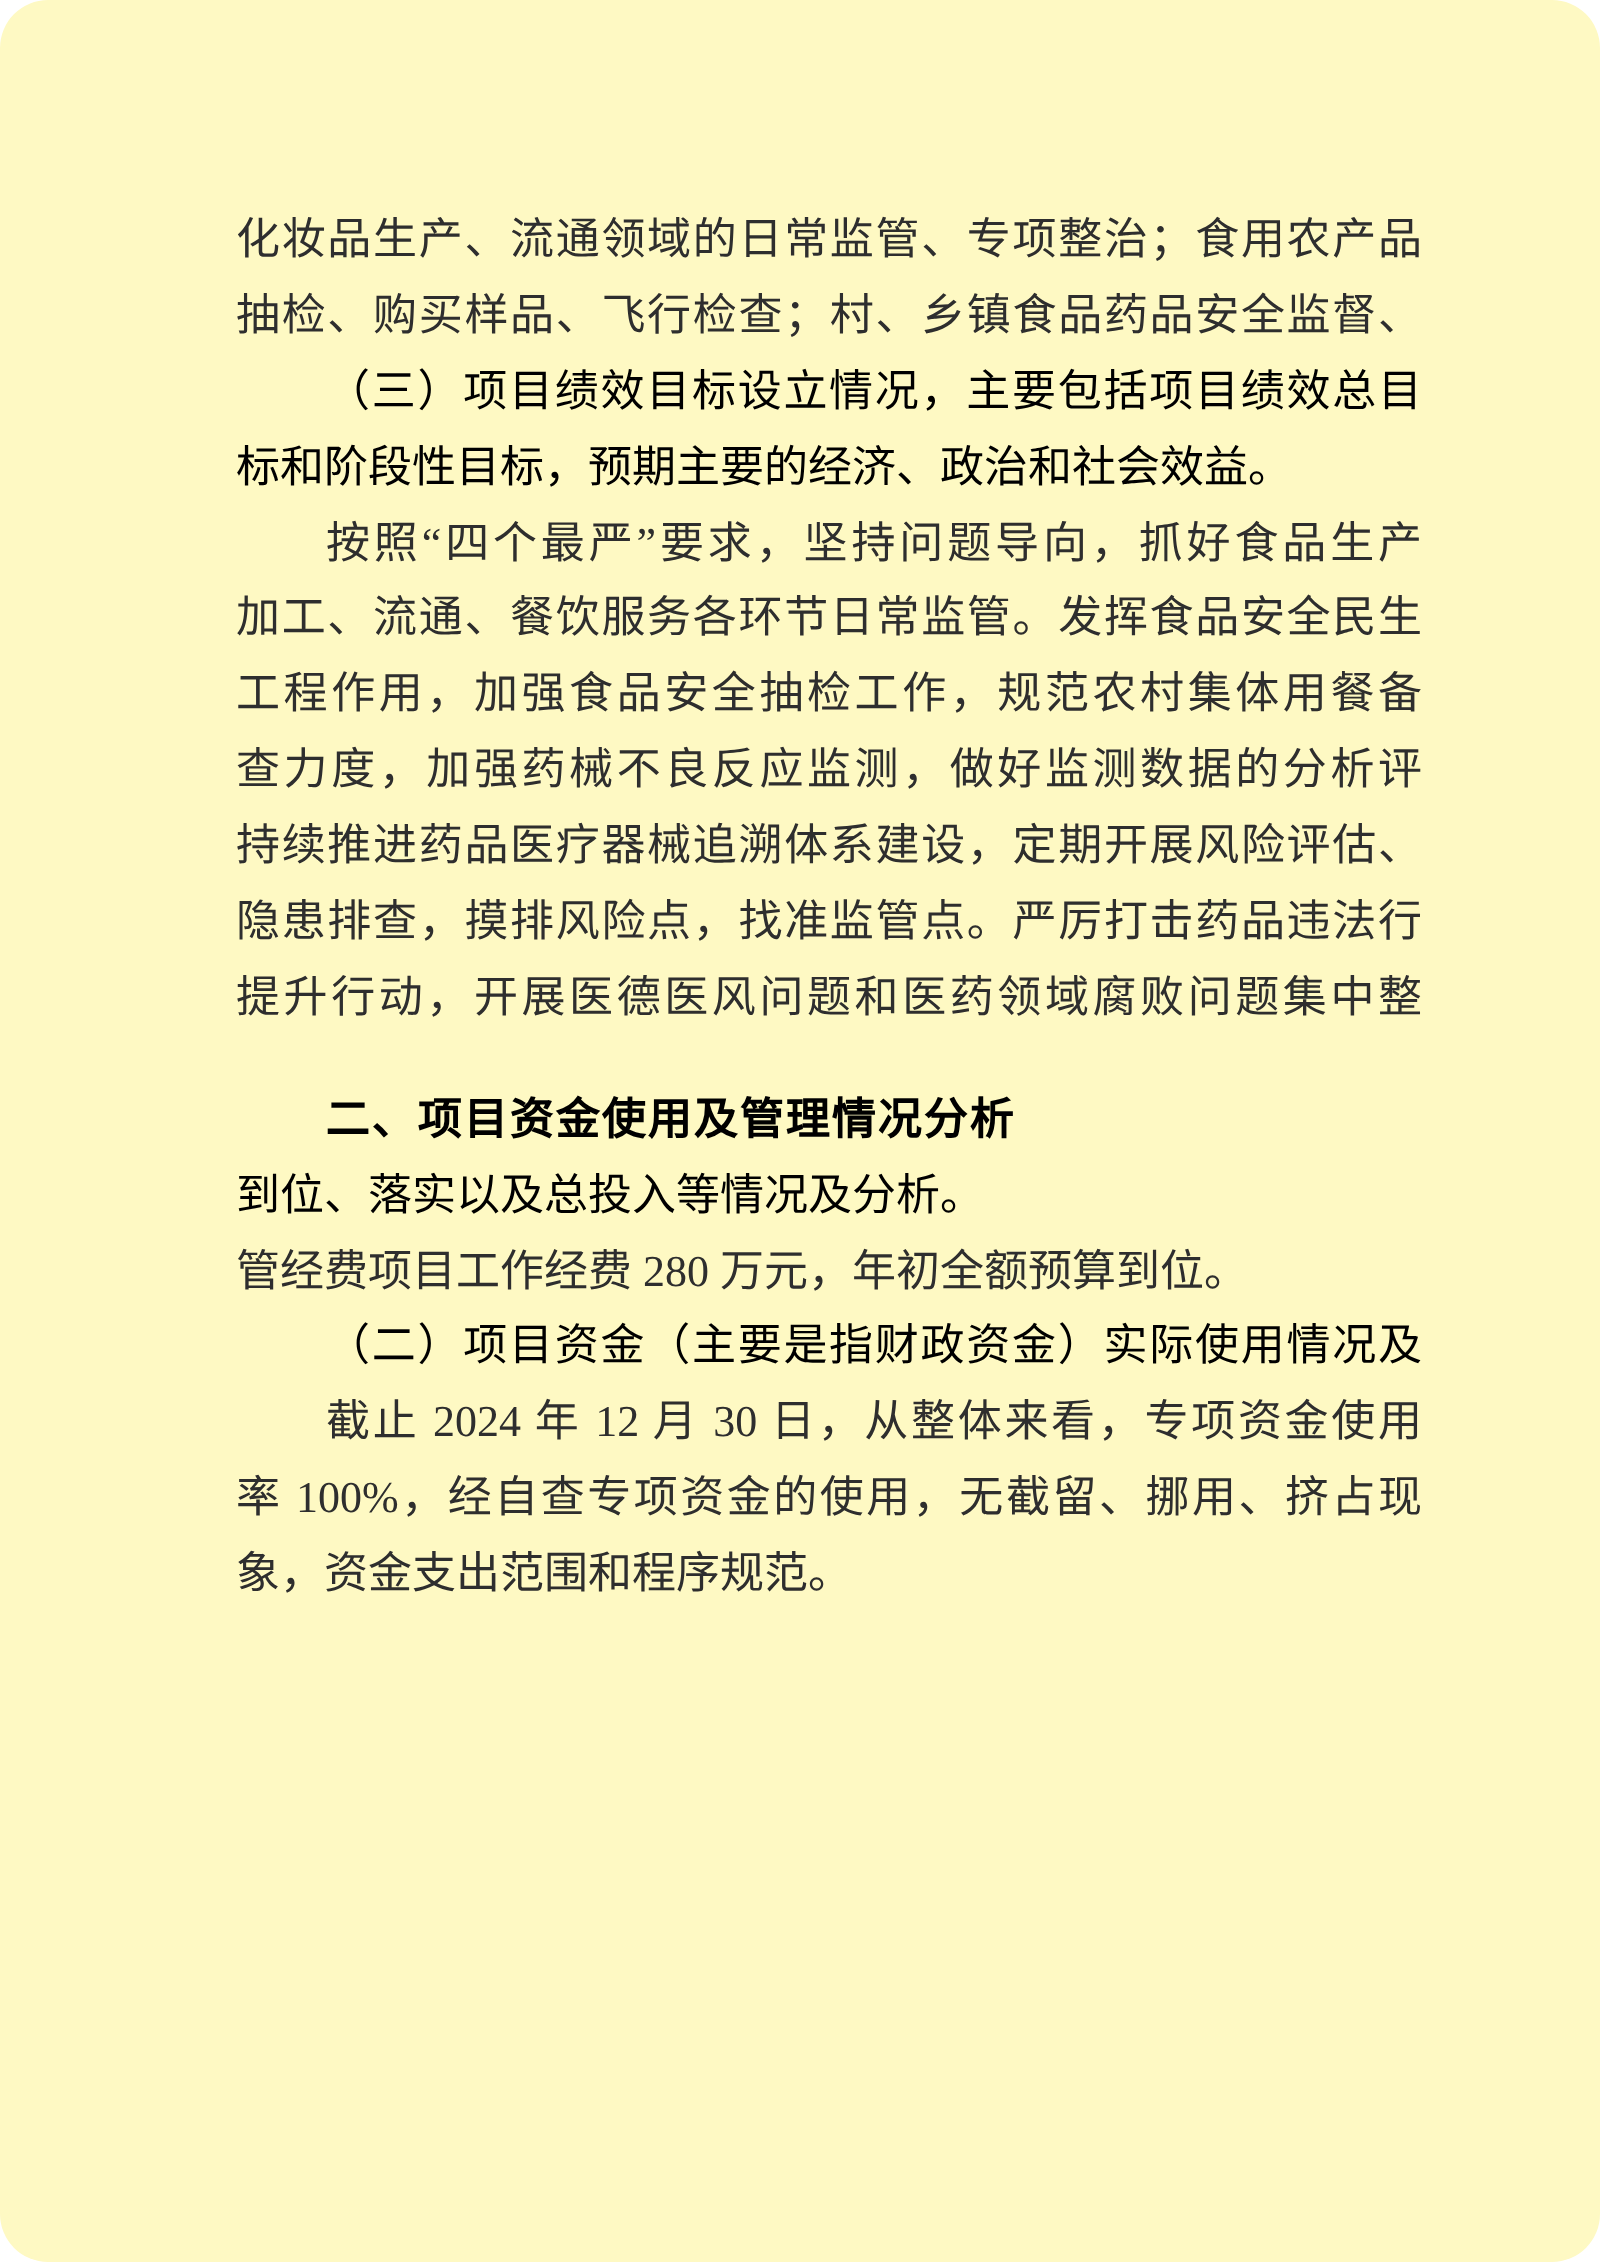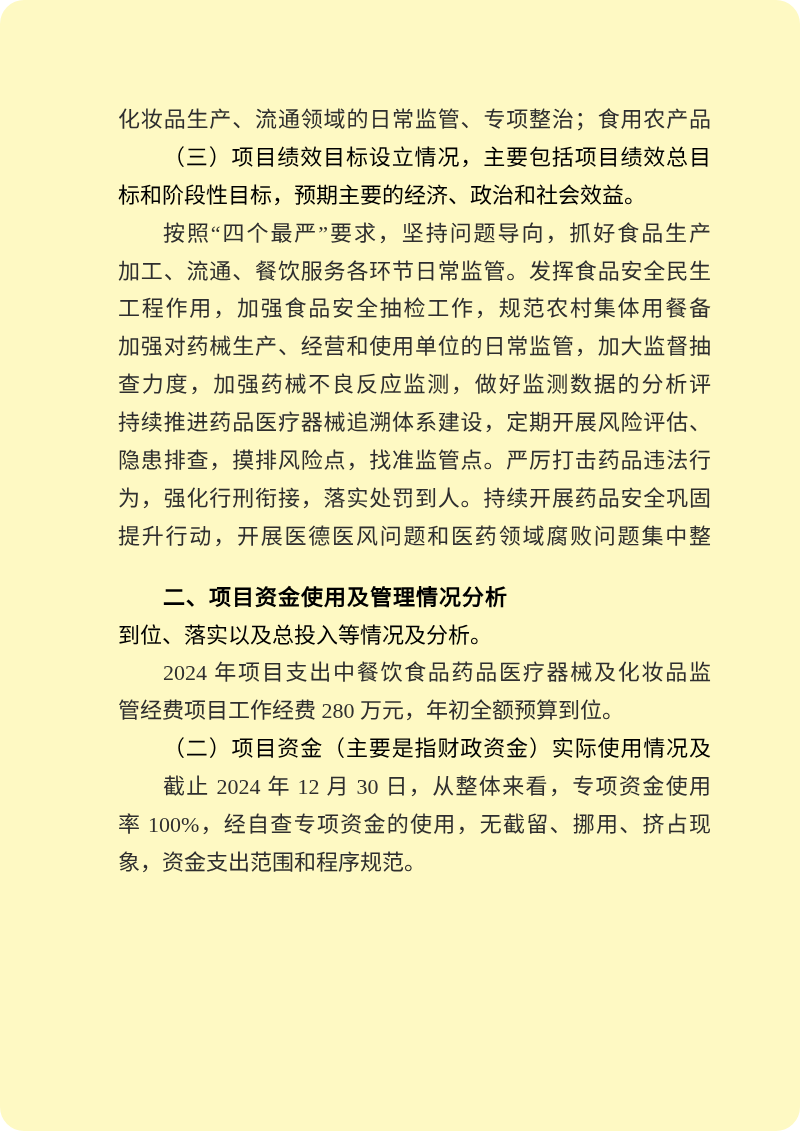--- a/index.html
+++ b/index.html
@@ -48,32 +48,30 @@
     text-align-last: left;
     letter-spacing: 1px;
     margin-top: 23px;
   }
 </style>
 </head>
 <body>
 
 <div class="page">
   <div class="line">化妆品生产、流通领域的日常监管、专项整治；食用农产品</div>
+  <div class="line">抽检、购买样品、飞行检查；村、乡镇食品药品安全监督、</div>
   <div class="line bold indent">（三）项目绩效目标设立情况，主要包括项目绩效总目</div>
   <div class="line bold last">标和阶段性目标，预期主要的经济、政治和社会效益。</div>
   <div class="line indent">按照“四个最严”要求，坚持问题导向，抓好食品生产</div>
   <div class="line">加工、流通、餐饮服务各环节日常监管。发挥食品安全民生</div>
   <div class="line">工程作用，加强食品安全抽检工作，规范农村集体用餐备案。</div>
-  <div class="line">加强对药械生产、经营和使用单位的日常监管，加大监督抽</div>
   <div class="line">查力度，加强药械不良反应监测，做好监测数据的分析评价。</div>
   <div class="line">持续推进药品医疗器械追溯体系建设，定期开展风险评估、</div>
   <div class="line">隐患排查，摸排风险点，找准监管点。严厉打击药品违法行</div>
-  <div class="line">为，强化行刑衔接，落实处罚到人。持续开展药品安全巩固</div>
   <div class="line last">提升行动，开展医德医风问题和医药领域腐败问题集中整治。</div>
   <div class="line hei indent last">二、项目资金使用及管理情况分析</div>
   <div class="line bold last">到位、落实以及总投入等情况及分析。</div>
-  <div class="line indent">2024 年项目支出中餐饮食品药品医疗器械及化妆品监</div>
   <div class="line last">管经费项目工作经费 280 万元，年初全额预算到位。</div>
   <div class="line bold indent">（二）项目资金（主要是指财政资金）实际使用情况及</div>
   <div class="line indent">截止 2024 年 12 月 30 日，从整体来看，专项资金使用</div>
   <div class="line">率 100%，经自查专项资金的使用，无截留、挪用、挤占现</div>
   <div class="line last">象，资金支出范围和程序规范。</div>
 </div>
 
 </body></html>

